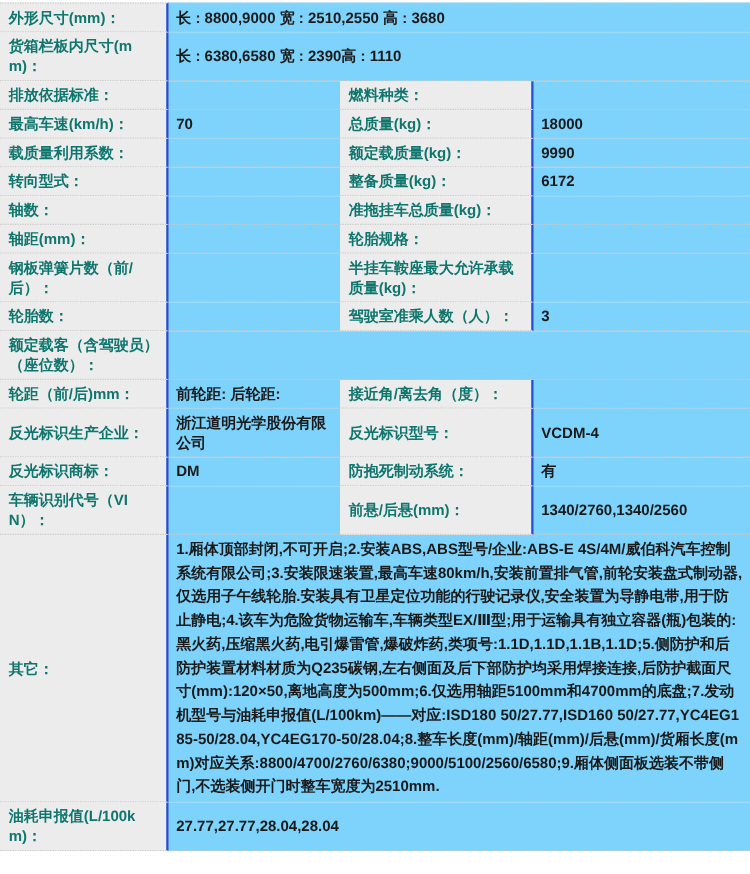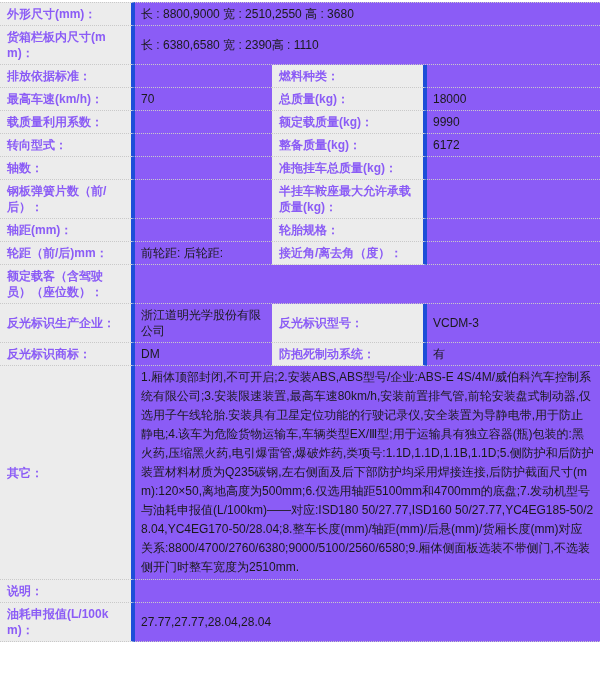--- a/index.html
+++ b/index.html
@@ -20,25 +20,25 @@
     padding: 3px 6px;
     line-height: 16px;
     vertical-align: middle;
     word-break: break-all;
     overflow: hidden;
   }
   .spec tr:first-child td { border-top: 1px dotted #c9c9c9; }
   .spec td.lbl {
     background: #ececec;
     font-weight: bold;
-    color: #8b5cf6;
-    border-right: 4px solid #1d4ed8;
+    color: #0f766e;
+    border-right: 2px solid #1d4ed8;
     padding-left: 7px;
   }
-  .spec td.val { background: #8b5cf6; }
+  .spec td.val { background: #7dd3fc; font-weight: bold; }
   .spec td.longtext {
     line-height: 19px;
     padding-top: 2px;
     padding-bottom: 2px;
     vertical-align: top;
   }
 </style>
 </head>
 <body>
 
@@ -84,60 +84,68 @@
           <td class="lbl">整备质量(kg)：</td>
           <td class="val">6172</td>
         </tr>
         <tr>
           <td class="lbl">轴数：</td>
           <td class="val"></td>
           <td class="lbl">准拖挂车总质量(kg)：</td>
           <td class="val"></td>
         </tr>
         <tr>
+          <td class="lbl">轴距(mm)：</td>
+          <td class="val"></td>
+          <td class="lbl">轮胎规格：</td>
+          <td class="val"></td>
+        </tr>
+        <tr>
           <td class="lbl">钢板弹簧片数（前/后）：</td>
           <td class="val"></td>
           <td class="lbl">半挂车鞍座最大允许承载质量(kg)：</td>
           <td class="val"></td>
         </tr>
         <tr>
-          <td class="lbl">轴距(mm)：</td>
+          <td class="lbl">轮胎数：</td>
           <td class="val"></td>
-          <td class="lbl">轮胎规格：</td>
-          <td class="val"></td>
+          <td class="lbl">驾驶室准乘人数（人）：</td>
+          <td class="val">3</td>
+        </tr>
+        <tr>
+          <td class="lbl">额定载客（含驾驶员）（座位数）：</td>
+          <td class="val" colspan="3"></td>
         </tr>
         <tr>
           <td class="lbl">轮距（前/后)mm：</td>
           <td class="val">前轮距: 后轮距:</td>
           <td class="lbl">接近角/离去角（度）：</td>
           <td class="val"></td>
         </tr>
         <tr>
-          <td class="lbl">额定载客（含驾驶员）（座位数）：</td>
-          <td class="val" colspan="3"></td>
-        </tr>
-        <tr>
           <td class="lbl">反光标识生产企业：</td>
           <td class="val">浙江道明光学股份有限公司</td>
           <td class="lbl">反光标识型号：</td>
-          <td class="val">VCDM-3</td>
+          <td class="val">VCDM-4</td>
         </tr>
         <tr>
           <td class="lbl">反光标识商标：</td>
           <td class="val">DM</td>
           <td class="lbl">防抱死制动系统：</td>
           <td class="val">有</td>
         </tr>
         <tr>
+          <td class="lbl">车辆识别代号（VIN）：</td>
+          <td class="val"></td>
+          <td class="lbl">前悬/后悬(mm)：</td>
+          <td class="val">1340/2760,1340/2560</td>
+        </tr>
+        <tr>
           <td class="lbl">其它：</td>
           <td class="val longtext" colspan="3">1.厢体顶部封闭,不可开启;2.安装ABS,ABS型号/企业:ABS-E 4S/4M/威伯科汽车控制系统有限公司;3.安装限速装置,最高车速80km/h,安装前置排气管,前轮安装盘式制动器,仅选用子午线轮胎.安装具有卫星定位功能的行驶记录仪,安全装置为导静电带,用于防止静电;4.该车为危险货物运输车,车辆类型EX/Ⅲ型;用于运输具有独立容器(瓶)包装的:黑火药,压缩黑火药,电引爆雷管,爆破炸药,类项号:1.1D,1.1D,1.1B,1.1D;5.侧防护和后防护装置材料材质为Q235碳钢,左右侧面及后下部防护均采用焊接连接,后防护截面尺寸(mm):120×50,离地高度为500mm;6.仅选用轴距5100mm和4700mm的底盘;7.发动机型号与油耗申报值(L/100km)——对应:ISD180 50/27.77,ISD160 50/27.77,YC4EG185-50/28.04,YC4EG170-50/28.04;8.整车长度(mm)/轴距(mm)/后悬(mm)/货厢长度(mm)对应关系:8800/4700/2760/6380;9000/5100/2560/6580;9.厢体侧面板选装不带侧门,不选装侧开门时整车宽度为2510mm.</td>
-        </tr>
-        <tr>
-          <td class="lbl">说明：</td>
-          <td class="val" colspan="3"></td>
         </tr>
         <tr>
           <td class="lbl">油耗申报值(L/100km)：</td>
           <td class="val" colspan="3">27.77,27.77,28.04,28.04</td>
         </tr>
       </tbody>
   </table>
 
 </div>
 

